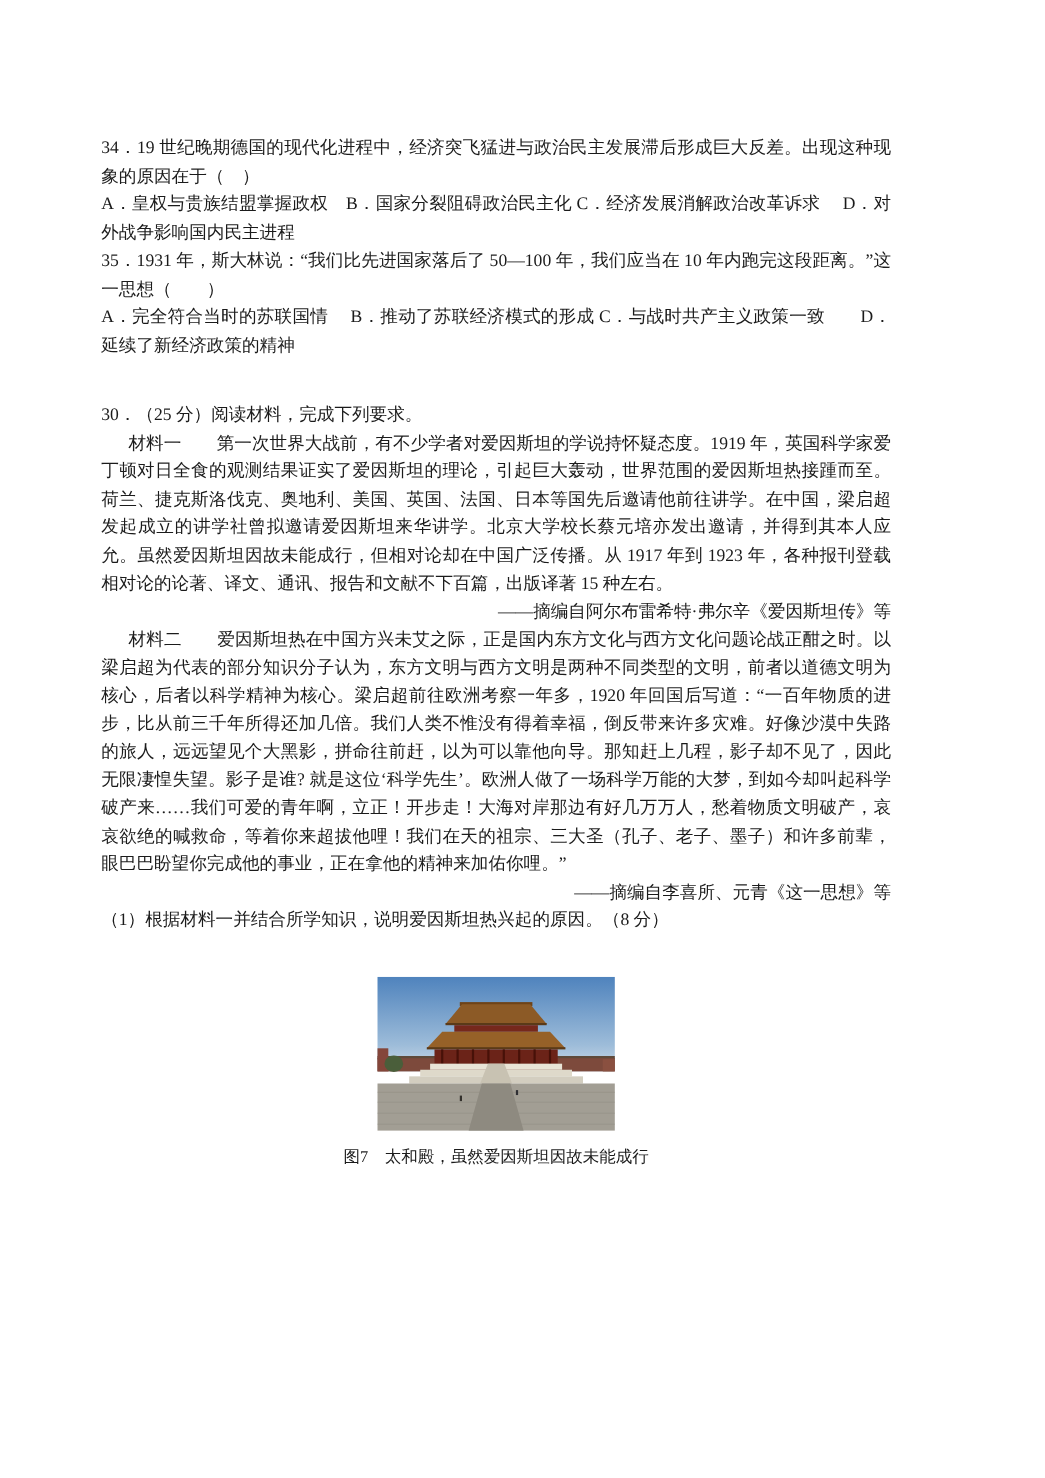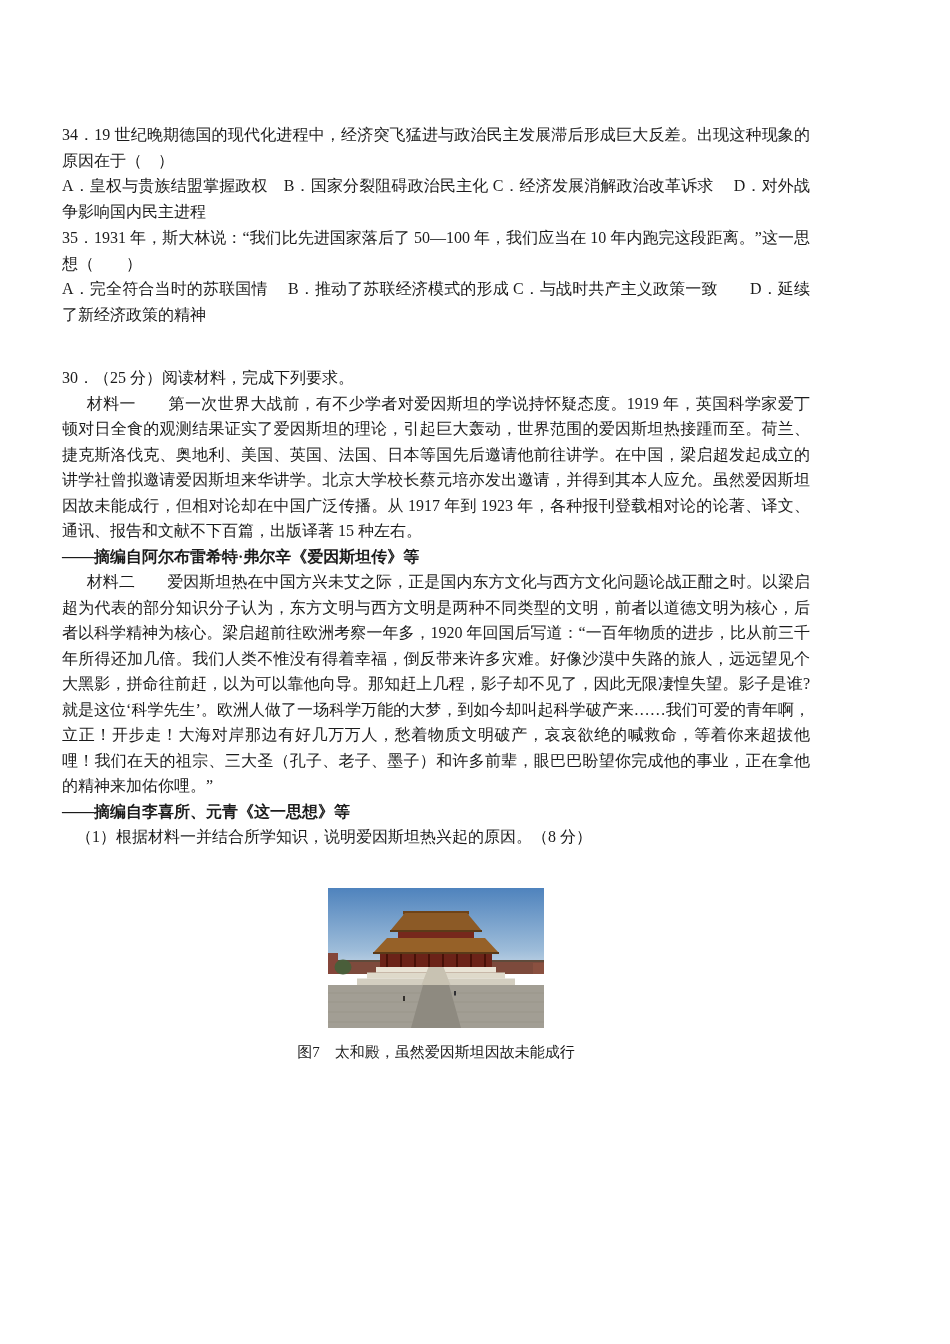--- a/index.html
+++ b/index.html
@@ -7,38 +7,38 @@
   body {
     width: 950px;
     height: 1344px;
     font-family: "Liberation Serif", "DejaVu Serif", serif;
     color: #1b1b1b;
     overflow: hidden;
   }
   .page {
     width: 950px;
     height: 1344px;
-    padding: 122px 140px 40px 62px;
+    padding: 122px 140px 40px 92px;
     background: #ffffff;
     overflow: hidden;
   }
   p {
     font-size: 16px;
     line-height: 25.5px;
     text-align: justify;
     word-break: break-all;
   }
   .opts { margin-bottom: 1px; }
   .sec-gap { margin-top: 38px; }
   .material { text-indent: 1.55em; }
   .source {
+    text-align: right;
     text-indent: 0;
-    font-weight: bold;
   }
-  .subq { text-indent: 0; margin-left: 14px; }
+  .subq { text-indent: 0; }
   .figure-wrap {
     width: 216px;
     margin: 9px auto 0 auto;
   }
   .figure-wrap svg { display: block; }
   .caption {
     text-align: center;
     font-size: 15px;
     margin-top: 12px;
     word-break: keep-all;

